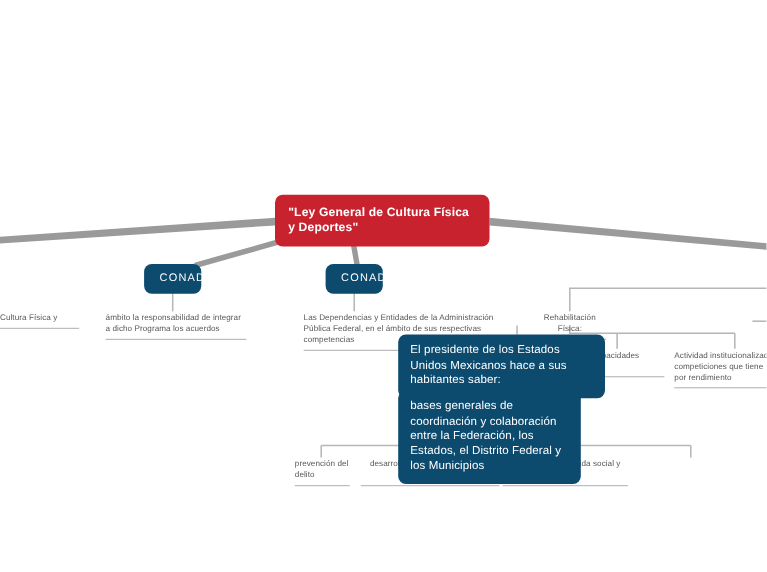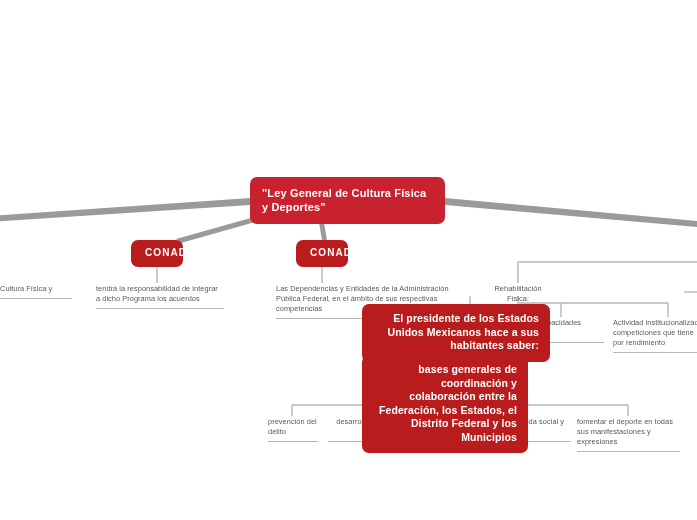--- a/index.html
+++ b/index.html
@@ -39,39 +39,38 @@
     line-height: 14px;
     letter-spacing: 0.15px;
     padding: 9px 12px 10px 12px;
     z-index: 6;
   }
 
   
   .node-dark {
     position: absolute;
     box-sizing: border-box;
-    background: #b91c1c;
+    background: #0c4a6e;
     color: #ffffff;
     border-radius: 7px;
-    font-weight: bold;
+    font-weight: normal;
     z-index: 6;
   }
   .node-pill {
     font-size: 10px;
     line-height: 12px;
     letter-spacing: 1.1px;
     text-align: center;
     padding: 7px 14px 8px 14px;
   }
   .node-block {
     font-size: 10.5px;
     line-height: 13.5px;
     letter-spacing: 0.1px;
     padding: 8px 11px 9px 11px;
-    text-align: right;
   }
 
   
   .node-text {
     position: absolute;
     box-sizing: border-box;
     color: #58585a;
     font-size: 7.4px;
     line-height: 10px;
     letter-spacing: 0.05px;
@@ -139,21 +138,21 @@
 
   <div class="node-dark node-block" style="left:362px; top:355px; width:166px;">
     <span>bases generales de coordinación y colaboración entre la Federación, los Estados, el Distrito Federal y los Municipios</span>
   </div>
 
   <div class="node-text" style="left:-33px; top:284px; width:105px;">
     <span>...onal de Cultura Física y</span>
   </div>
 
   <div class="node-text" style="left:96px; top:284px; width:128px;">
-    <span>tendrá la responsabilidad de integrar a dicho Programa los acuerdos</span>
+    <span>ámbito la responsabilidad de integrar a dicho Programa los acuerdos</span>
   </div>
 
   <div class="node-text" style="left:236px; top:284px; width:180px;margin-left:40px;">
     <span>Las Dependencias y Entidades de la Administración Pública Federal, en el ámbito de sus respectivas competencias</span>
   </div>
 
   <div class="node-text center" style="left:485px; top:284px; width:66px;">
     <span>Rehabilitación Física:</span>
   </div>
 
@@ -170,17 +169,14 @@
   </div>
 
   <div class="node-text center" style="left:328px; top:417px; width:126px;">
     <span>desarrollo de la cultura física y el deporte</span>
   </div>
 
   <div class="node-text center" style="left:457px; top:417px; width:114px;">
     <span>Elevar el nivel de vida social y cultural</span>
   </div>
 
-  <div class="node-text" style="left:577px; top:417px; width:103px;">
-    <span>fomentar el deporte en todas sus manifestaciones y expresiones</span>
-  </div>
 
 </div>
 
 </body></html>

